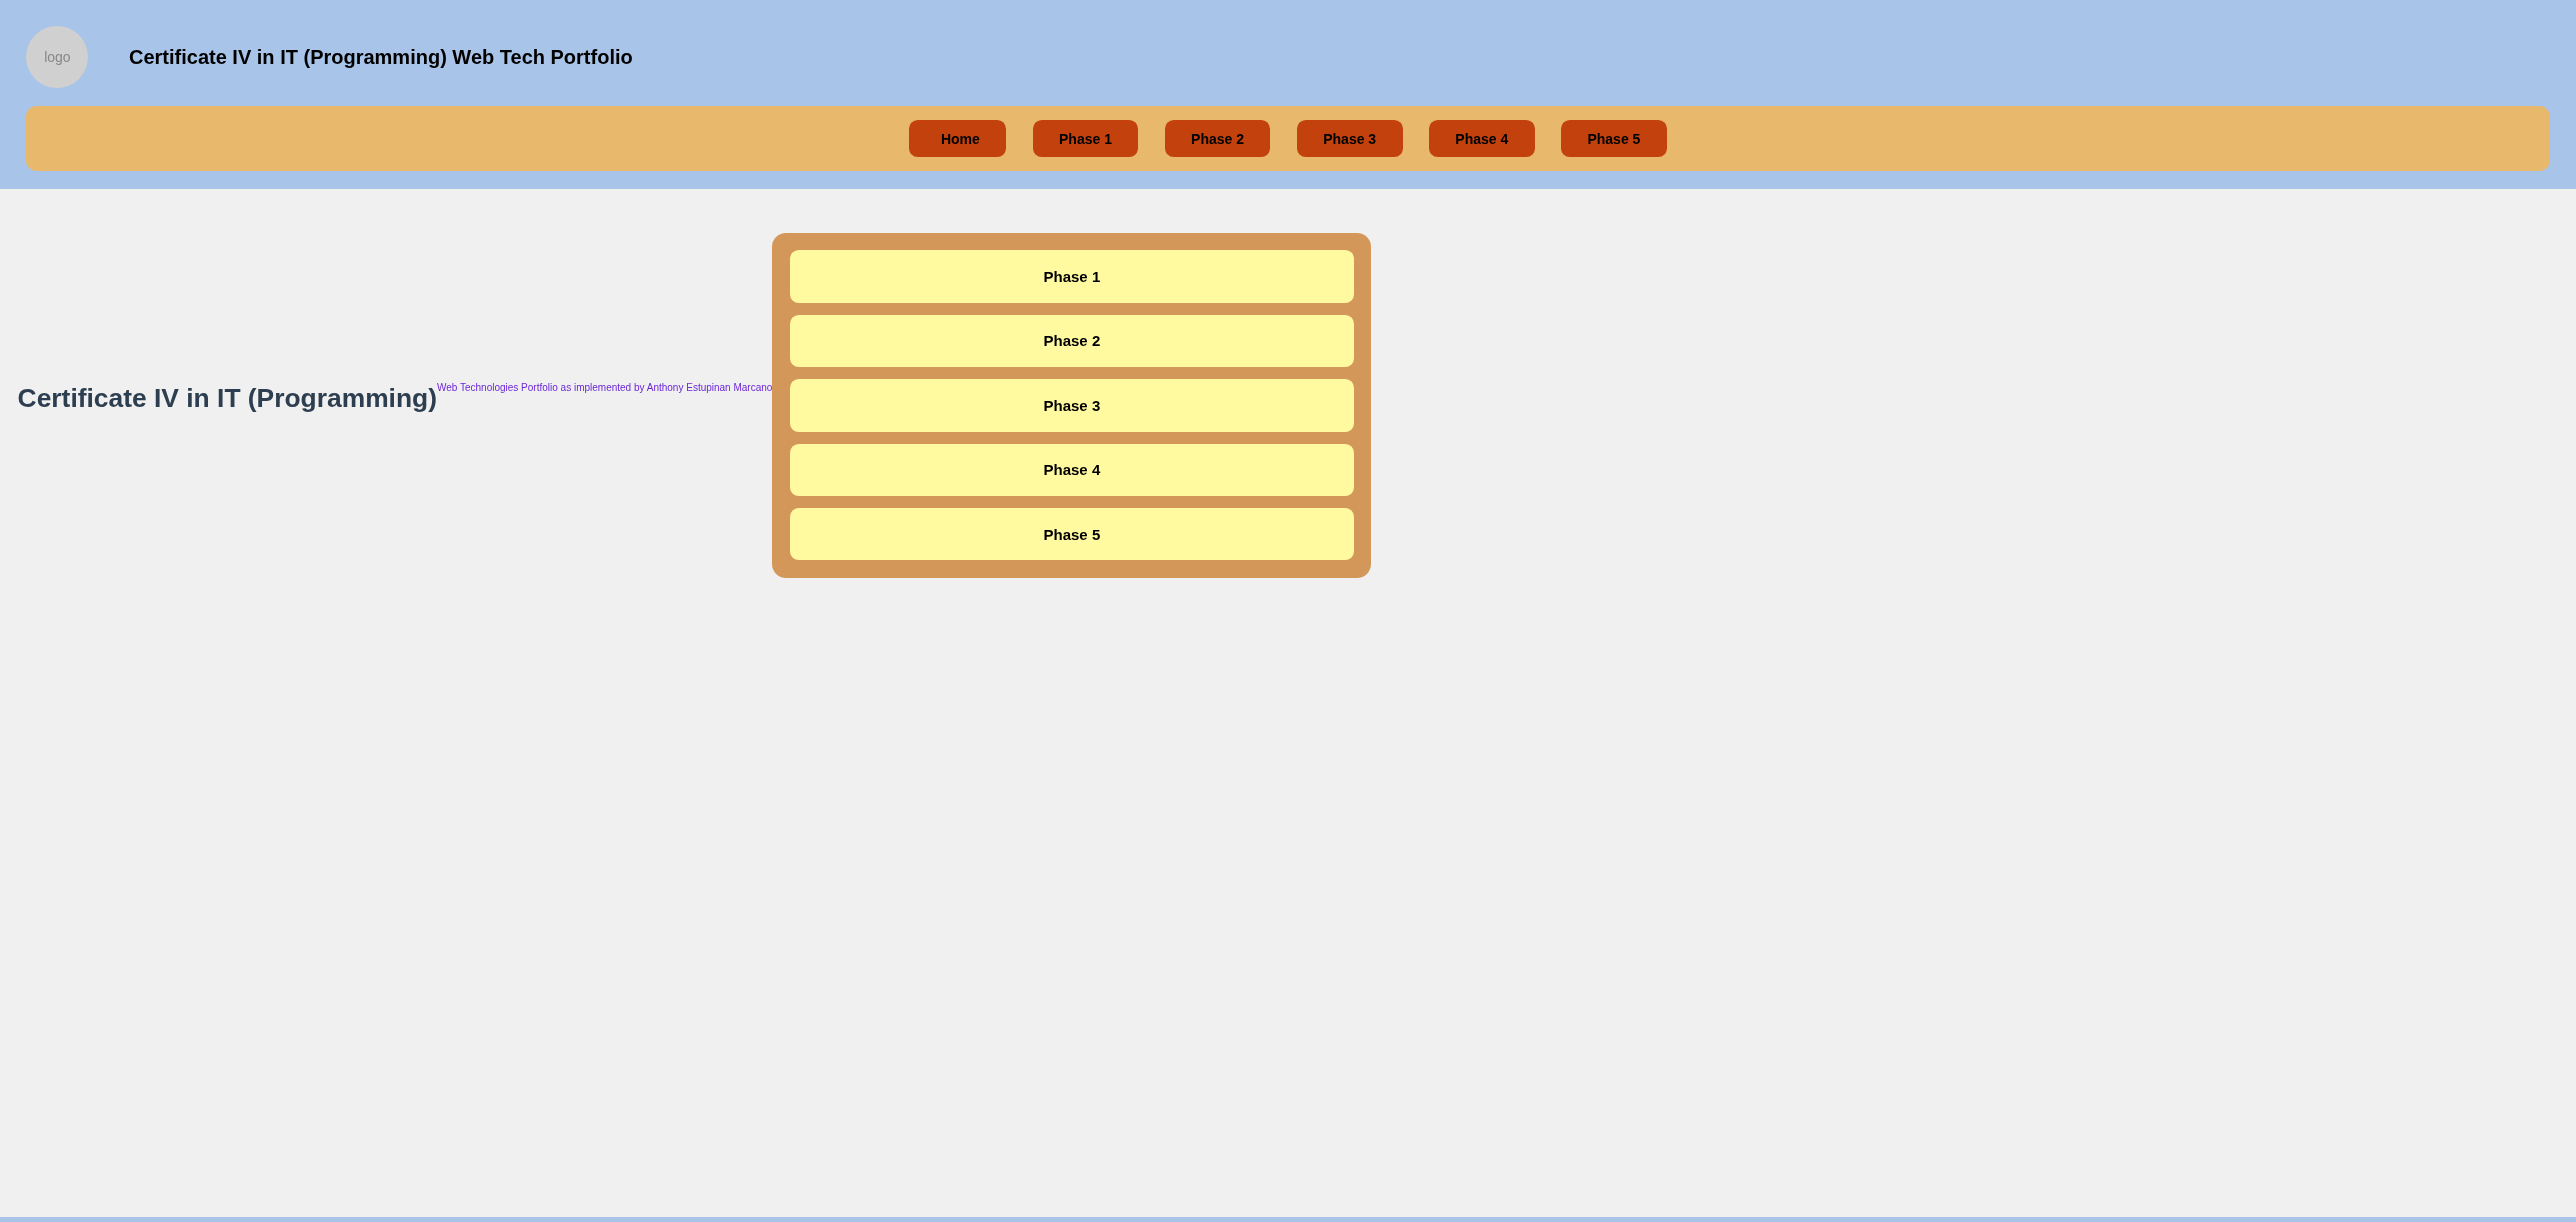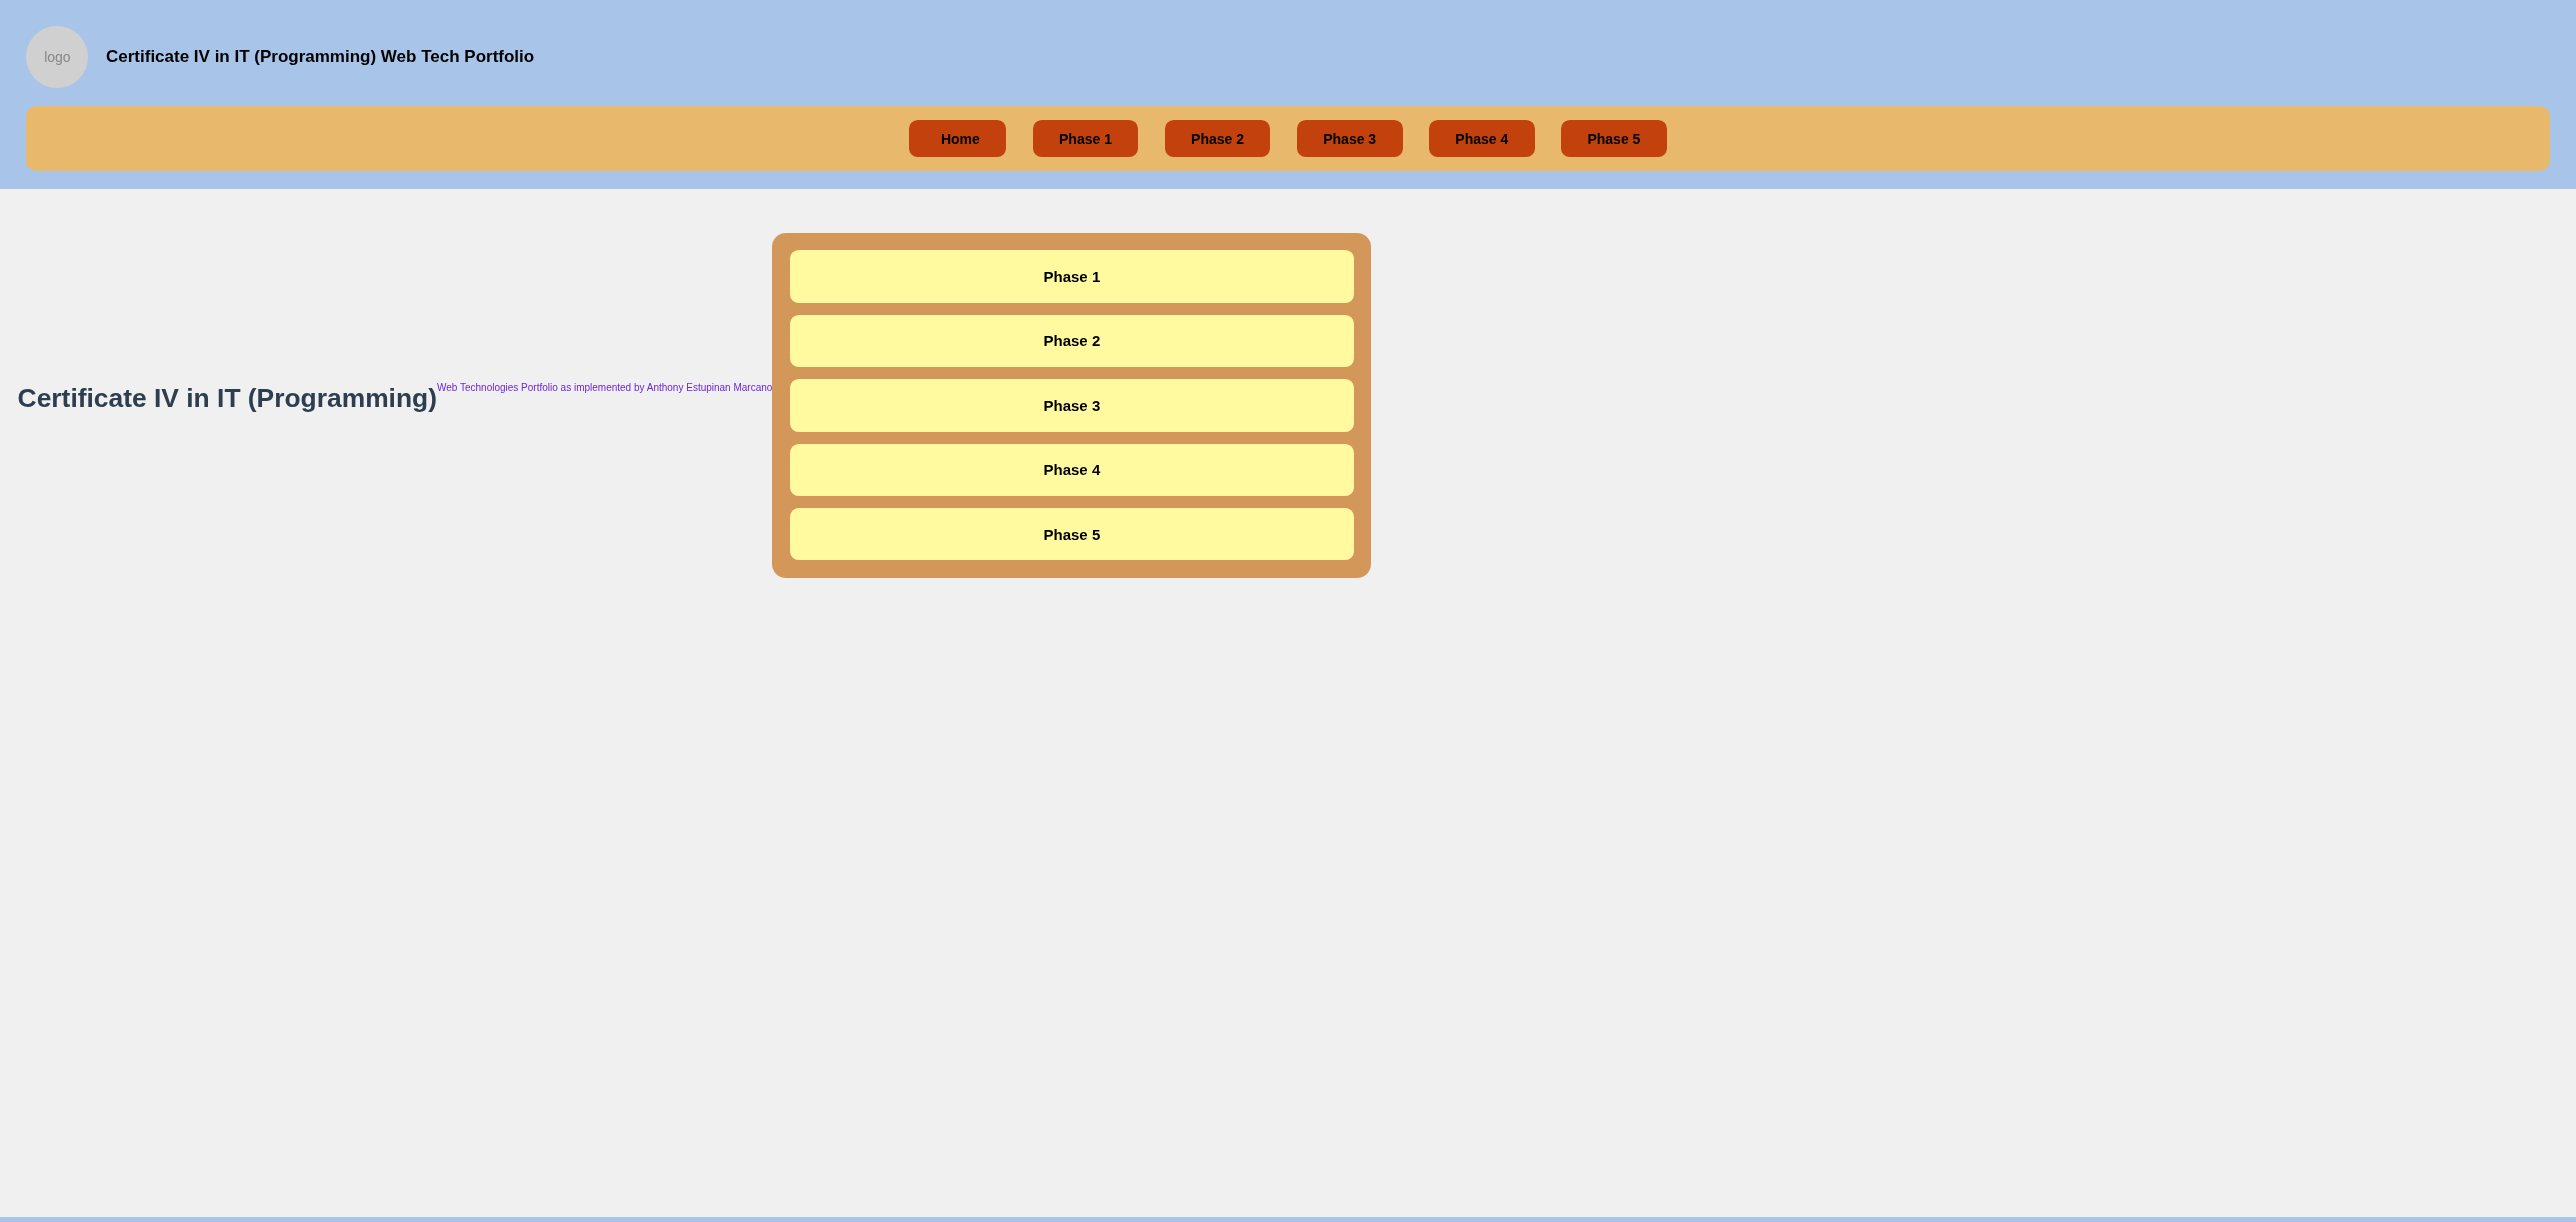--- a/index.html
+++ b/index.html
@@ -17,41 +17,42 @@
     
     .header {
       background-color: #a8c4e8;
       padding: 26.4px 26.4px 17.6px 26.4px;
     }
 
     .header-top {
       display: flex;
       align-items: center;
       margin-bottom: 17.6px;
+      gap: 23px;
     }
 
     .logo-circle {
       width: 62px;
       height: 62px;
       border-radius: 50%;
       background-color: #d0d0d0;
       display: flex;
       align-items: center;
       justify-content: center;
       margin-right: 17.6px;
       flex-shrink: 0;
     }
 
     .logo-text {
       color: #888;
       font-size: 14px;
     }
 
     .header-title {
-      font-size: 17px;
+      font-size: 20px;
       font-weight: bold;
       color: #000;
     }
 
     
     .nav-bar {
       background-color: #e8b86d;
       border-radius: 10.6px;
       padding: 14px 17.6px;
       display: flex;

